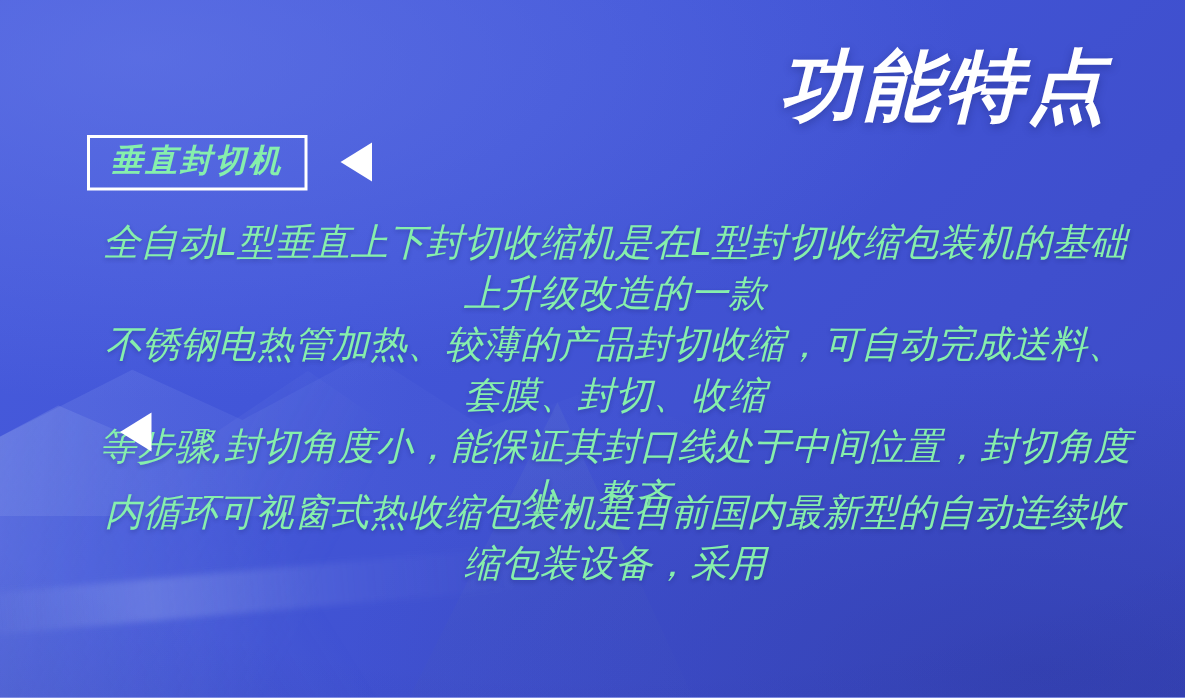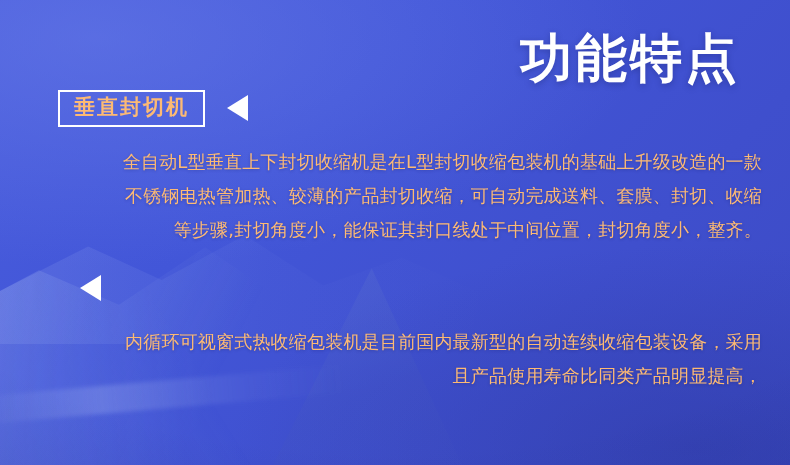--- a/index.html
+++ b/index.html
@@ -86,20 +86,21 @@
   .bg-vignette {
     position: absolute;
     inset: 0;
     background: radial-gradient(130% 110% at 50% 40%, rgba(0,0,0,0) 52%, rgba(24,32,110,0.28) 100%);
   }
 
   
   .content {
     position: absolute;
     inset: 0;
+    font-style: italic;
   }
 
   .page-title {
     position: absolute;
     right: 50px;
     top: 30px;
     color: #ffffff;
     font-size: 52px;
     font-weight: bold;
     letter-spacing: 3px;
@@ -116,47 +117,47 @@
   .section-2 { top: 268px; }
 
   .section-head {
     display: flex;
     align-items: center;
     height: 40px;
   }
 
   .head-box {
     border: 2px solid #ffffff;
-    color: #fdba74;
+    color: #86efac;
     font-size: 21px;
     font-weight: bold;
     letter-spacing: 2px;
     padding: 5px 14px 7px 14px;
     line-height: 1;
     white-space: nowrap;
     background: transparent;
   }
 
   .head-arrow {
     width: 0;
     height: 0;
     margin-left: 22px;
     border-top: 13px solid transparent;
     border-bottom: 13px solid transparent;
     border-right: 21px solid #ffffff;
   }
 
   .para {
     margin-top: 17px;
-    color: #fdba74;
-    font-size: 18px;
+    color: #86efac;
+    font-size: 25px;
     line-height: 34px;
     letter-spacing: 0.2px;
     width: 704px;
-    text-align: right;
+    text-align: center;
     text-shadow: 0 1px 3px rgba(20,28,96,0.30);
   }
   .para p {
     margin: 0;
   }
 </style>
 </head>
 <body>
 
 <div id="poster">
@@ -184,18 +185,17 @@
         <p>等步骤,封切角度小，能保证其封口线处于中间位置，封切角度小，整齐。</p>
       </div>
     </div>
 
     <div class="section section-2">
       <div class="section-head">
         <div class="head-arrow"></div>
       </div>
       <div class="para">
         <p>内循环可视窗式热收缩包装机是目前国内最新型的自动连续收缩包装设备，采用</p>
-        <p>且产品使用寿命比同类产品明显提高，</p>
       </div>
     </div>
 
   </div>
 </div>
 
 </body></html>

